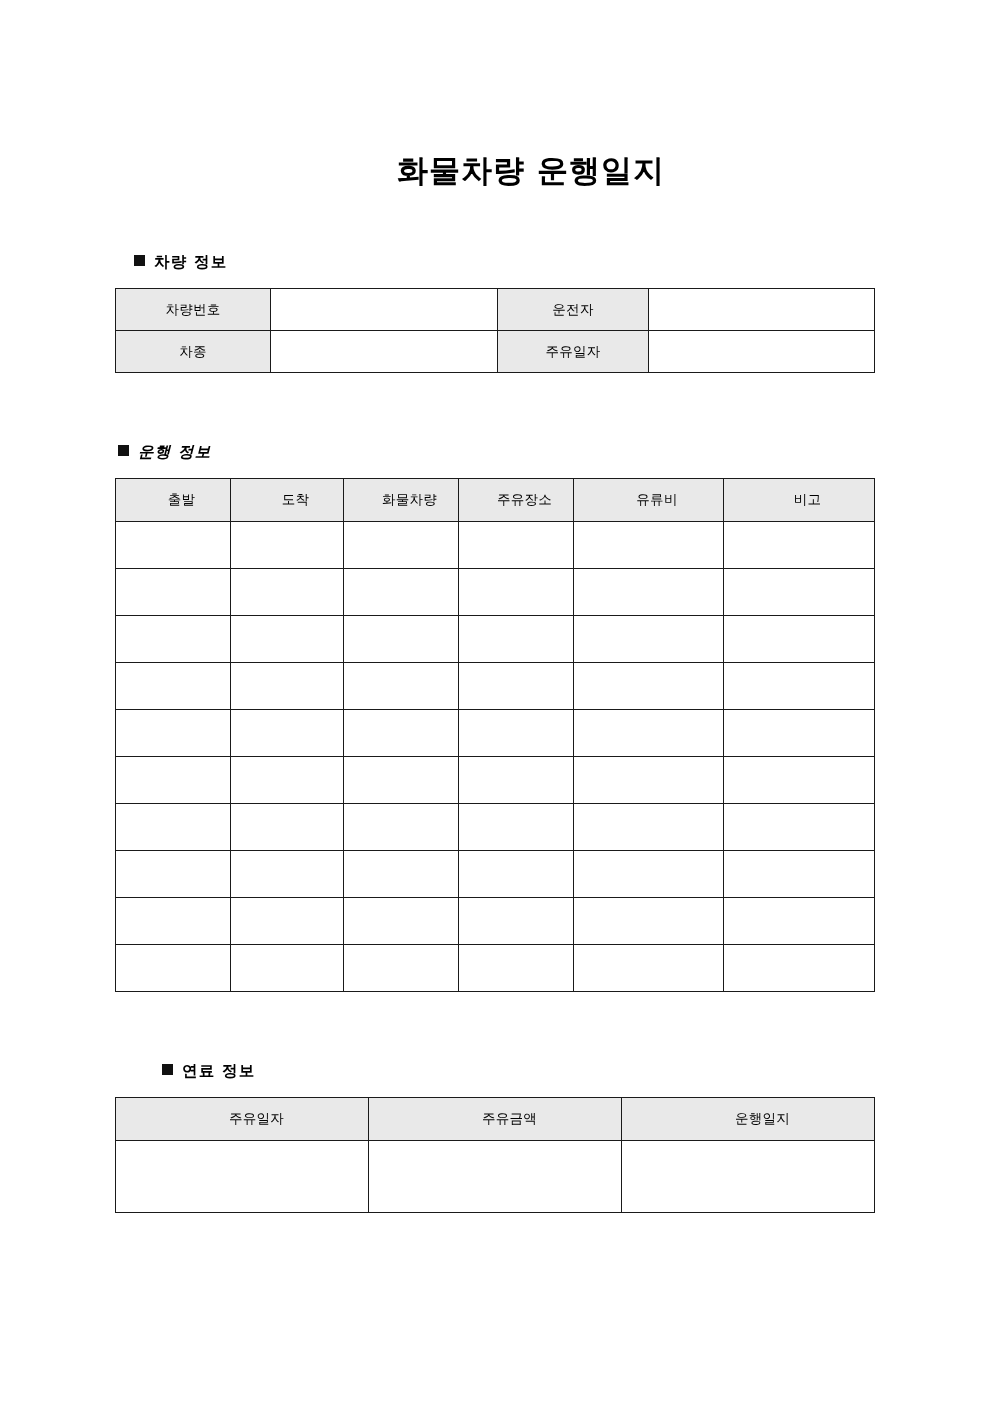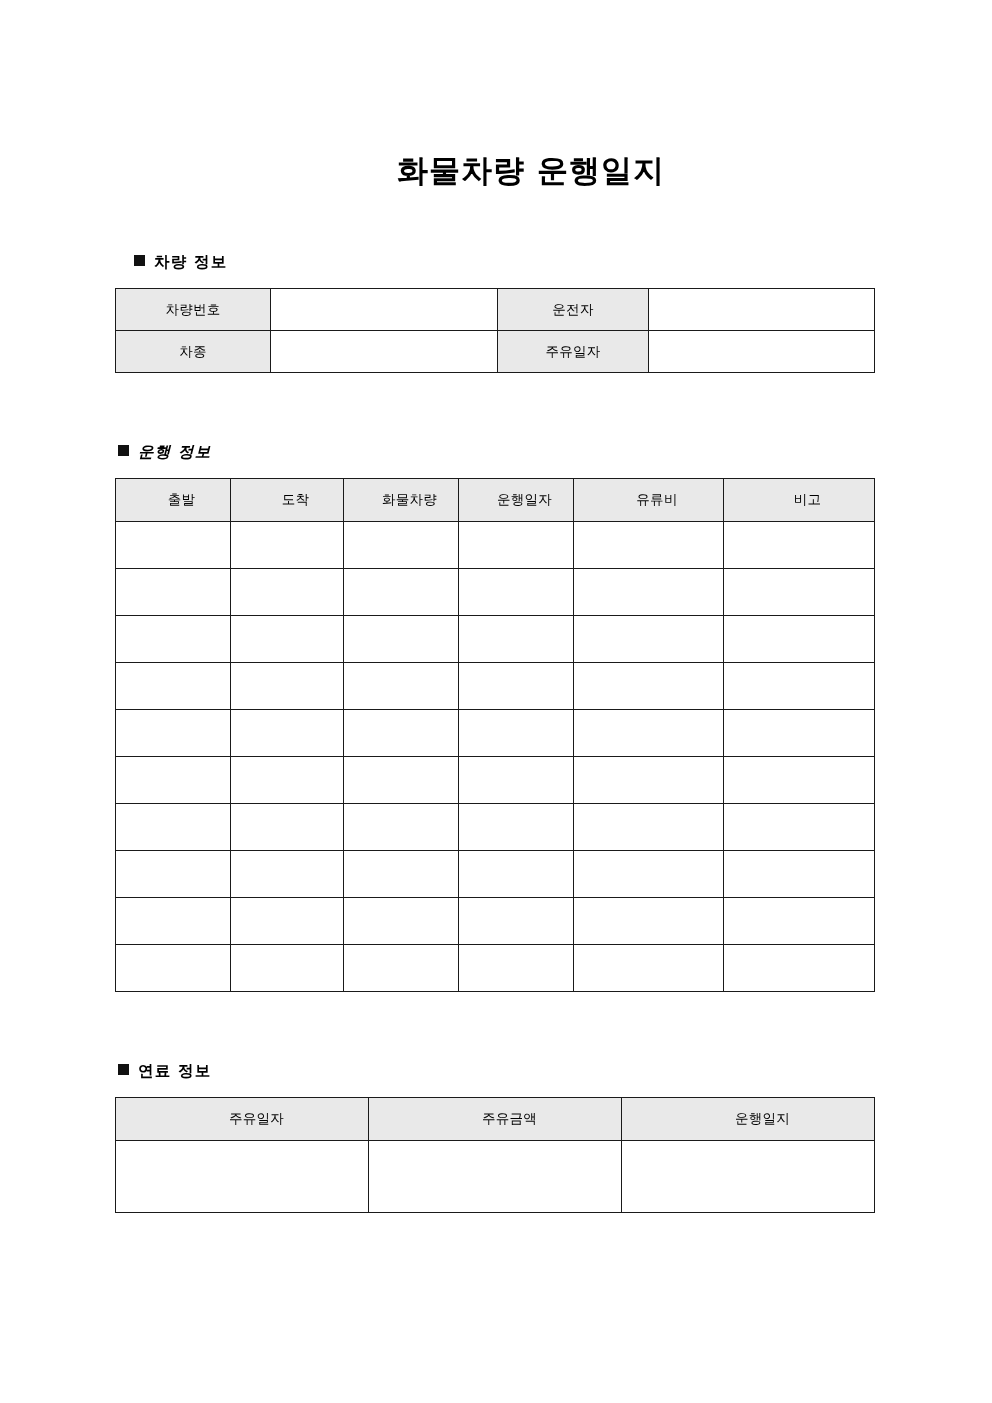--- a/index.html
+++ b/index.html
@@ -155,21 +155,21 @@
       <col style="width:115px">
       <col style="width:115px">
       <col style="width:150px">
       <col style="width:151px">
     </colgroup>
     <thead>
       <tr>
         <td class="hcell">출발</td>
         <td class="hcell">도착</td>
         <td class="hcell">화물차량</td>
-        <td class="hcell">운행일자</td>
+        <td class="hcell">주유장소</td>
         <td class="hcell">유류비</td>
         <td class="hcell">비고</td>
       </tr>
     </thead>
     <tbody>
       <tr>
         <td class="blank"></td>
         <td class="blank"></td>
         <td class="blank"></td>
         <td class="blank"></td>
@@ -244,21 +244,21 @@
         <td class="blank"></td>
         <td class="blank"></td>
         <td class="blank"></td>
         <td class="blank"></td>
         <td class="blank"></td>
         <td class="blank"></td>
       </tr>
     </tbody>
   </table>
 
-  <div class="section-heading" style="top:1061px;">
+  <div class="section-heading" style="top:1061px;margin-left:44px;">
     <span class="marker"></span><span>연료 정보</span>
   </div>
 
   <table class="tbl" id="fuel-info-table">
     <colgroup>
       <col style="width:253px">
       <col style="width:253px">
       <col style="width:253px">
     </colgroup>
     <thead>

